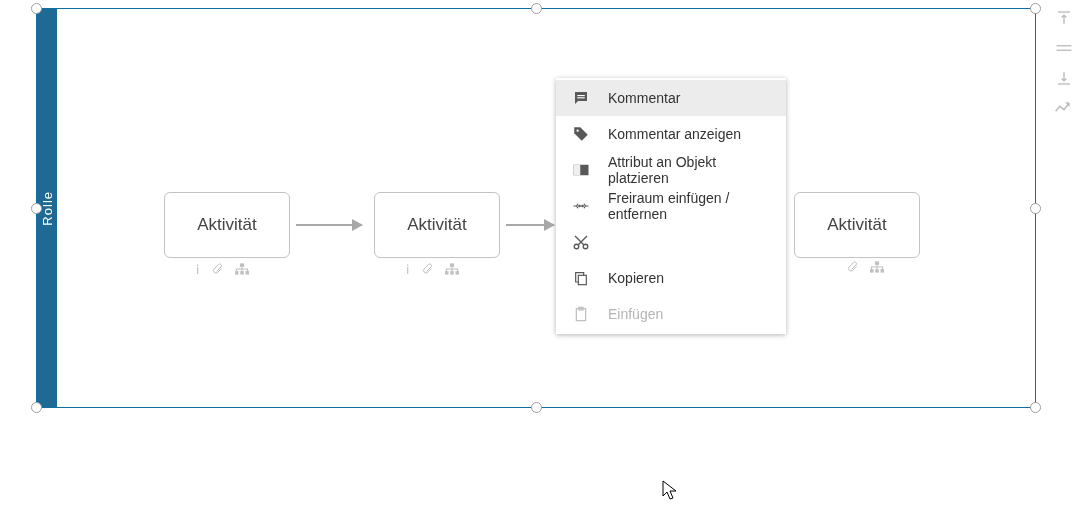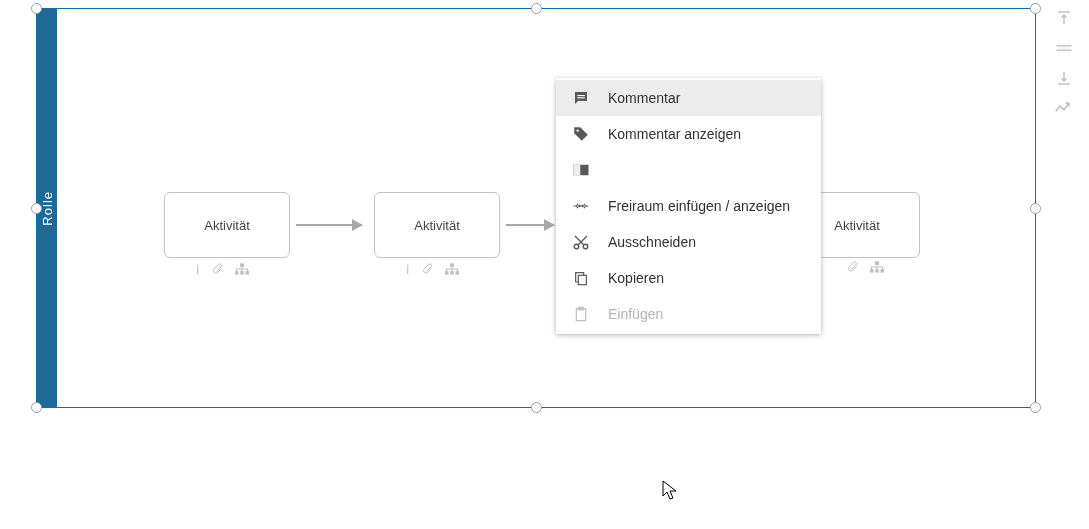--- a/index.html
+++ b/index.html
@@ -7,27 +7,27 @@
 
   .lane { position: absolute; left: 36px; top: 8px; width: 998px; height: 398px; border: 1px solid #0f6ea3; background: #fff; }
   .lane-header { position: absolute; left: 0; top: 0; bottom: 0; width: 20px; background: #1f6a95; color: #fff; display: flex; align-items: center; justify-content: center; }
   .lane-header span { writing-mode: vertical-rl; transform: rotate(180deg); font-size: 13px; letter-spacing: 1px; }
 
   .handle { position: absolute; width: 9px; height: 9px; background: #fff; border: 1px solid #9e9e9e; border-radius: 50%; }
   .hTL { left: 31px; top: 3px; } .hTC { left: 531px; top: 3px; } .hTR { left: 1030px; top: 3px; }
   .hML { left: 31px; top: 203px; } .hMR { left: 1030px; top: 203px; }
   .hBL { left: 31px; top: 402px; } .hBC { left: 531px; top: 402px; } .hBR { left: 1030px; top: 402px; }
 
-  .activity { position: absolute; border: 1px solid #c3c3c3; border-radius: 6px; background: #fff; display: flex; align-items: center; justify-content: center; font-size: 13px; color: #444; }
+  .activity { position: absolute; border: 1px solid #c3c3c3; border-radius: 6px; background: #fff; display: flex; align-items: center; justify-content: center; font-size: 17px; color: #444; }
   .act-icons { position: absolute; display: flex; gap: 12px; color: #c0c0c0; font-size: 13px; align-items: center; }
 
   .arrow { position: absolute; height: 2px; background: #a8a8a8; }
   .arrow::after { content: ''; position: absolute; right: -1px; top: -5px; border-left: 11px solid #a8a8a8; border-top: 6px solid transparent; border-bottom: 6px solid transparent; }
 
-  .menu { position: absolute; left: 556px; top: 78px; width: 265px; background: #fff; box-shadow: 0 1px 5px rgba(0,0,0,0.3); font-size: 14px; color: #333; padding: 2px 0; }
+  .menu { position: absolute; left: 556px; top: 78px; width: 230px; background: #fff; box-shadow: 0 1px 5px rgba(0,0,0,0.3); font-size: 14px; color: #333; padding: 2px 0; }
   .menu-item { display: flex; align-items: center; height: 36px; padding: 0 16px; gap: 18px; cursor: default; }
   .menu-item.hover { background: #ececec; }
   .menu-item.disabled { color: #b5b5b5; }
   .menu-item .mi-icon { width: 18px; height: 18px; display: flex; align-items: center; justify-content: center; color: #585858; }
   .menu-item.disabled .mi-icon { color: #bdbdbd; }
   .menu-item .mi-label { flex: 1; }
 
   .side-tools { position: absolute; left: 1050px; top: 8px; width: 28px; display: flex; flex-direction: column; gap: 10px; align-items: center; color: #bdbdbd; }
   .side-tools .st { width: 22px; height: 20px; display:flex; align-items:center; justify-content:center; }
 
@@ -140,40 +140,40 @@
       </span>
       <span class="mi-label">Kommentar anzeigen</span>
     </div>
     <div class="menu-item">
       <span class="mi-icon">
         <svg width="18" height="14" viewBox="0 0 24 18" fill="currentColor">
             <rect x="2" y="2" width="20" height="14"></rect>
             <rect x="2" y="2" width="9" height="14" fill="#fff" opacity="0.9"></rect>
           </svg>
       </span>
+      <span class="mi-label">Attribut an Objekt platzieren</span>
     </div>
     <div class="menu-item">
       <span class="mi-icon">
         <svg width="20" height="12" viewBox="0 0 24 14" fill="none" stroke="currentColor" stroke-width="1.6">
             <path d="M6 7H2M6 7l2-3M6 7l2 3 M18 7h4M18 7l-2-3M18 7l-2 3"></path>
             <circle cx="10" cy="7" r="1" fill="currentColor"></circle>
             <circle cx="14" cy="7" r="1" fill="currentColor"></circle>
           </svg>
       </span>
-      <span class="mi-label">Freiraum einfügen / anzeigen</span>
+      <span class="mi-label">Freiraum einfügen / entfernen</span>
     </div>
     <div class="menu-item">
       <span class="mi-icon">
         <svg width="18" height="18" viewBox="0 0 24 24" fill="none" stroke="currentColor" stroke-width="1.8">
             <circle cx="6" cy="18" r="3"></circle>
             <circle cx="18" cy="18" r="3"></circle>
             <path d="M8 16L20 4M16 16L4 4"></path>
           </svg>
       </span>
-      <span class="mi-label">Ausschneiden</span>
     </div>
     <div class="menu-item">
       <span class="mi-icon">
         <svg width="16" height="18" viewBox="0 0 24 24" fill="none" stroke="currentColor" stroke-width="1.8">
             <rect x="8" y="8" width="12" height="14"></rect>
             <path d="M16 8V4H4v14h4"></path>
           </svg>
       </span>
       <span class="mi-label">Kopieren</span>
     </div>

